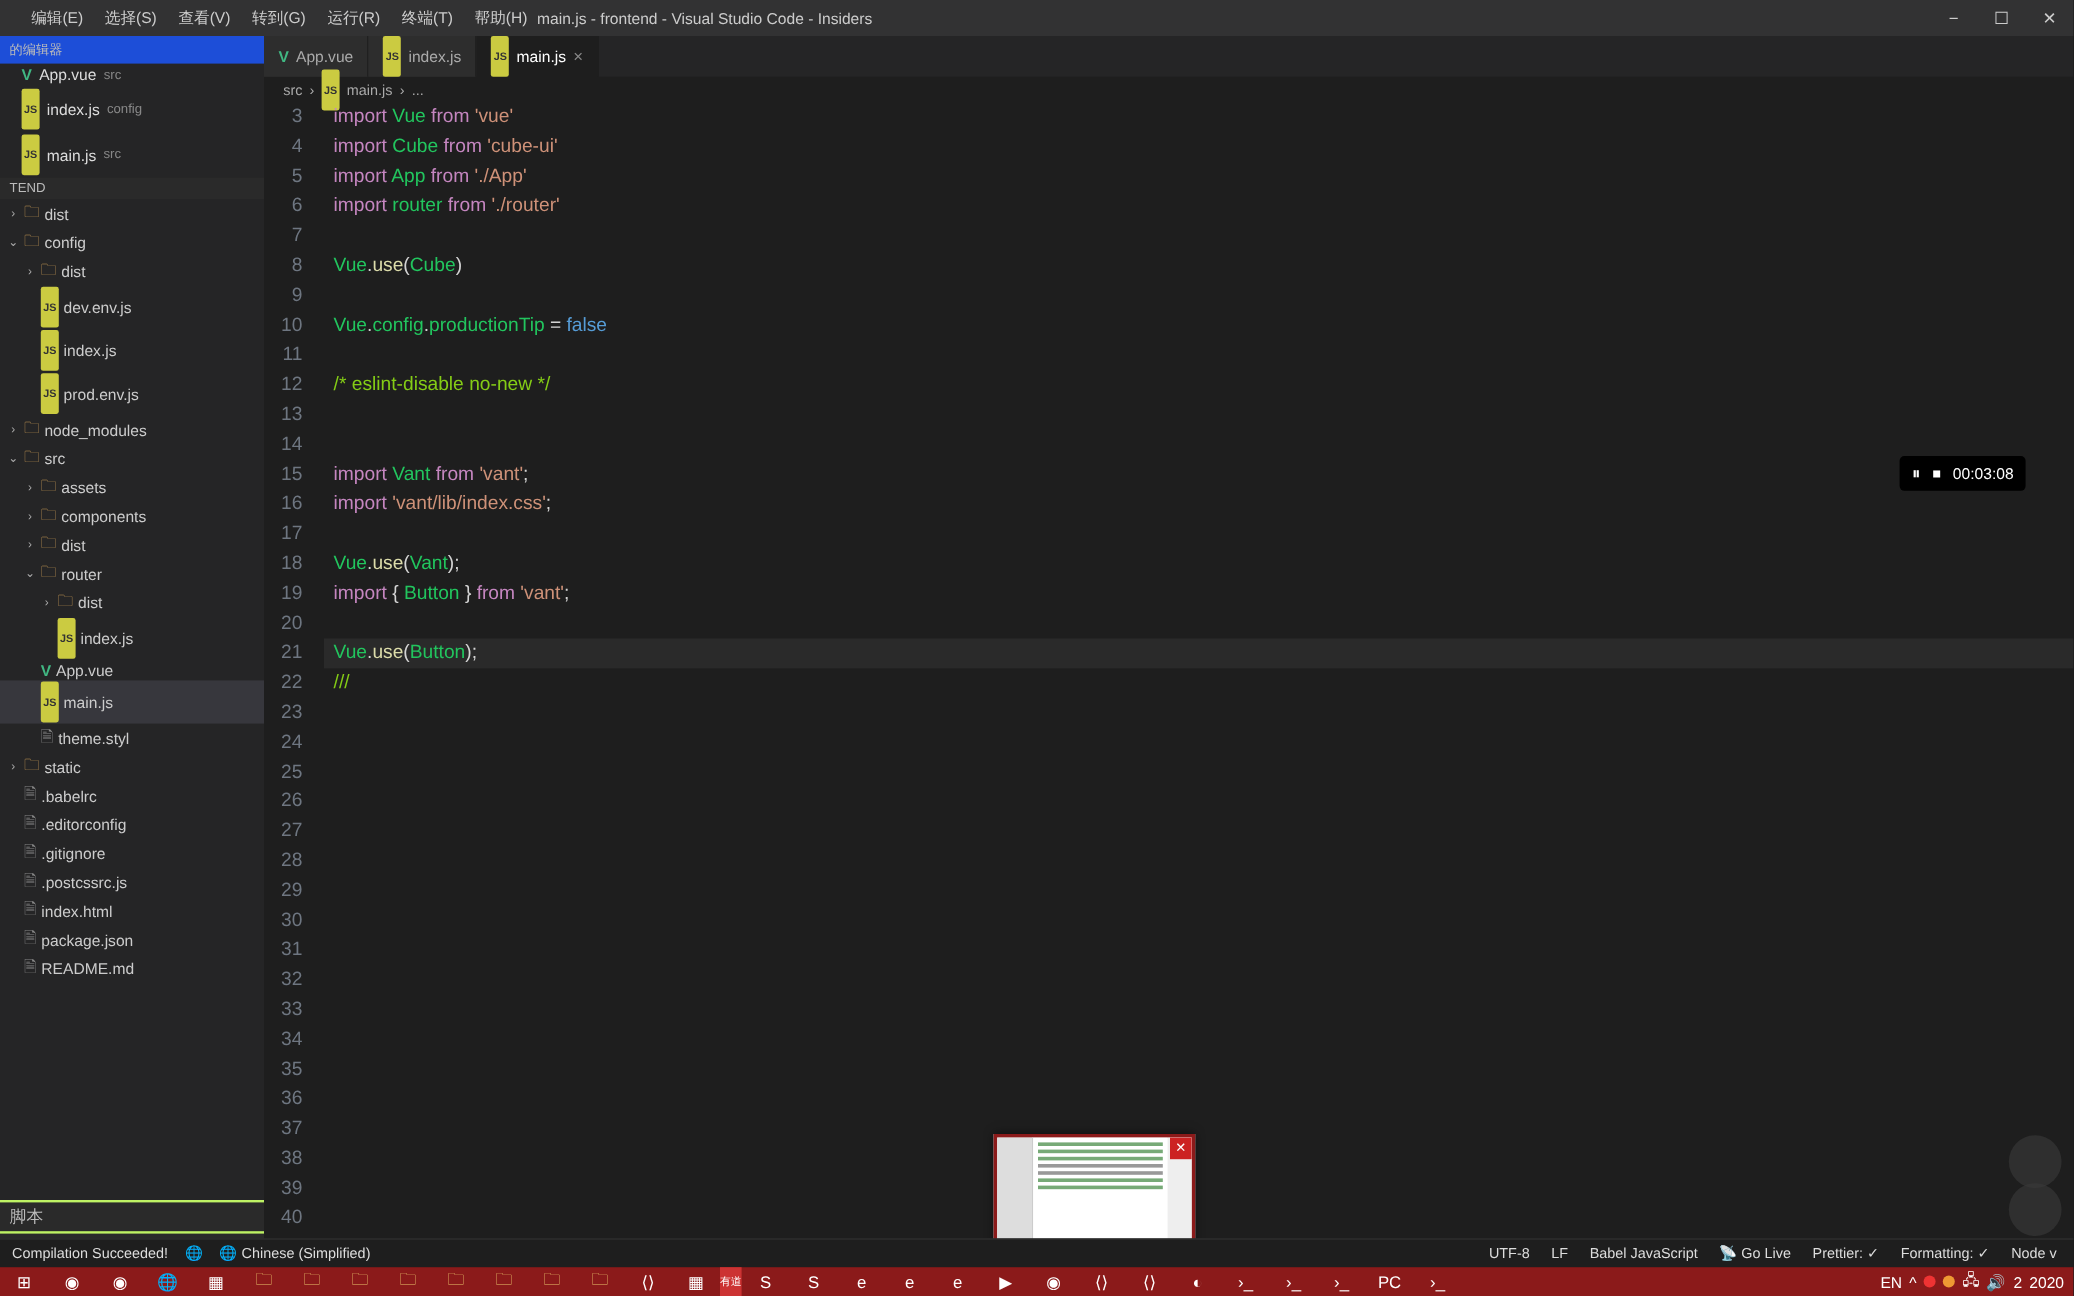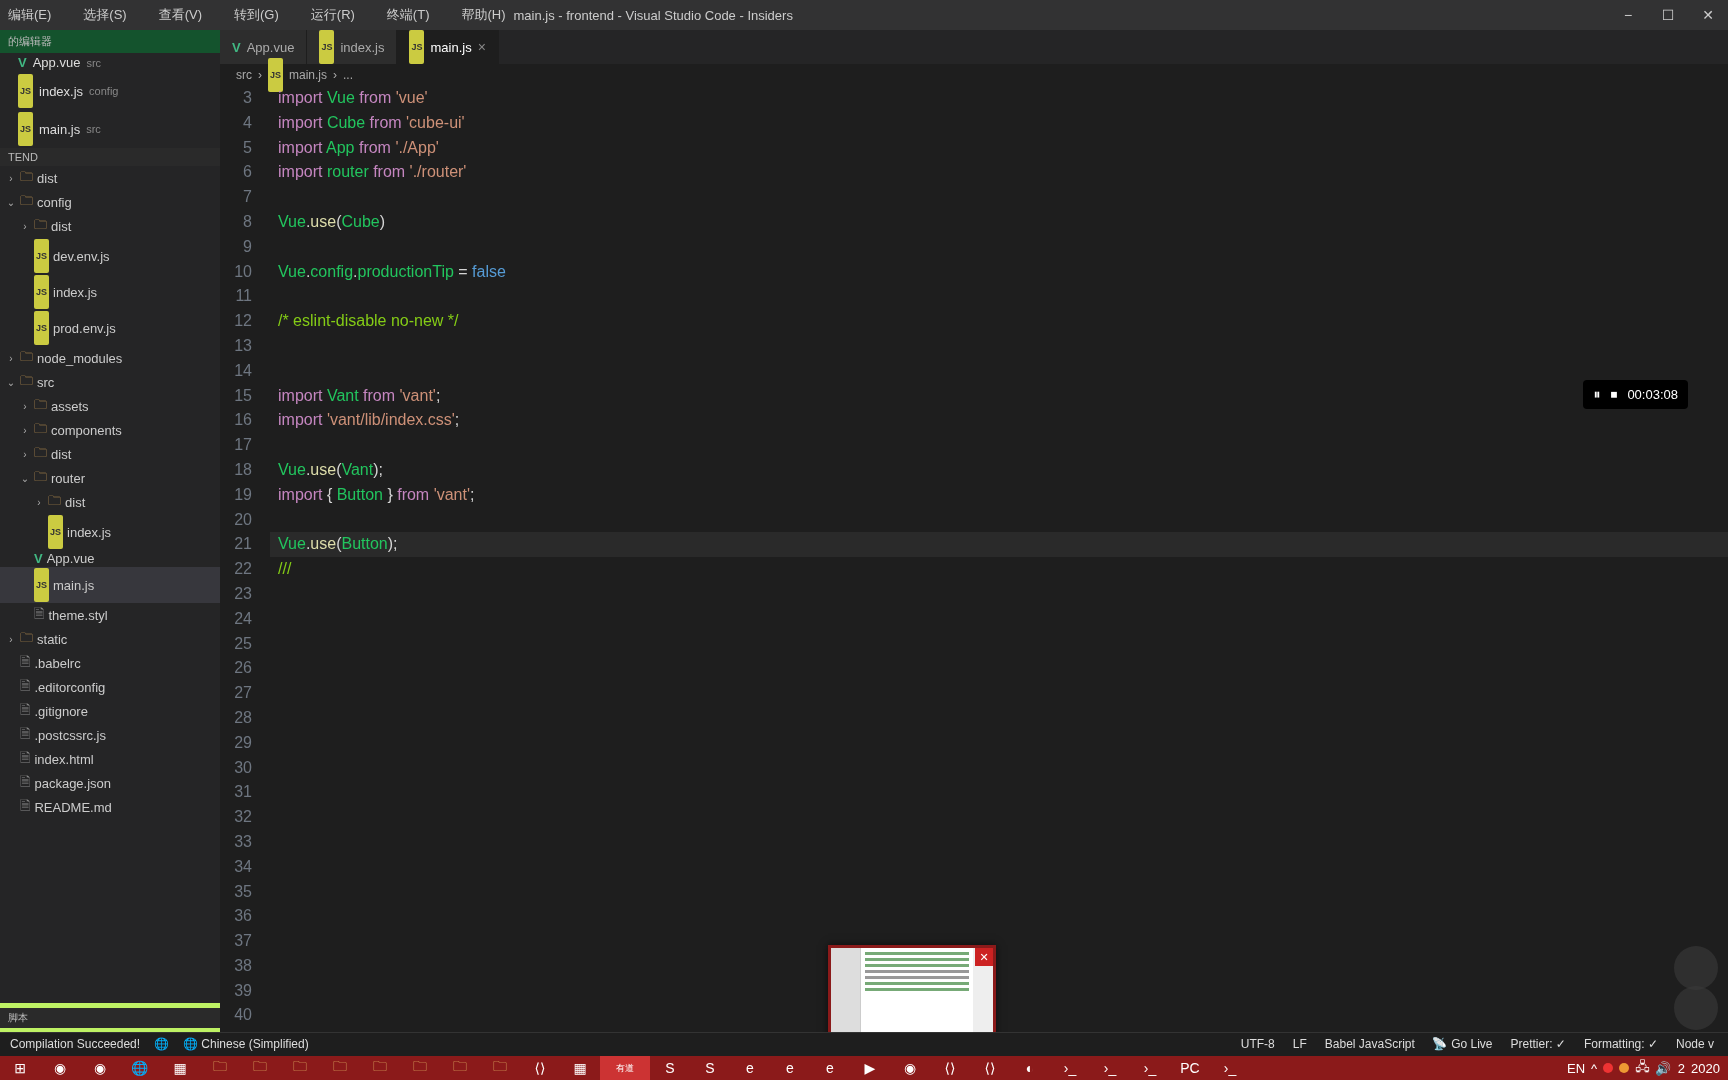--- a/index.html
+++ b/index.html
@@ -1,25 +1,25 @@
 <!DOCTYPE html>
 <html><head>
 <meta charset="utf-8">
 <style>
 * { margin:0; padding:0; box-sizing:border-box; font-family:"Segoe UI",Tahoma,sans-serif; }
 body { width:1728px; height:1080px; background:#1e1e1e; color:#ccc; overflow:hidden; position:relative; }
 .titlebar { height:30px; background:#323233; display:flex; align-items:center; font-size:13px; color:#ccc; }
-.menu { display:flex; gap:16px; padding-left:0; }
+.menu { display:flex; gap:2px; padding-left:18px; }
 .menu span { padding:4px 8px; cursor:default; }
 .wintitle { flex:1; text-align:left; color:#ccc; font-size:13px; }
 .winctl { display:flex; }
 .winctl div { width:40px; text-align:center; font-size:14px; }
 .main { display:flex; height:calc(100% - 60px); }
 .sidebar { width:220px; background:#252526; display:flex; flex-direction:column; font-size:13px; overflow:hidden; }
-.open-header { background:#14532d; padding:4px 8px; font-size:11px; color:#bbb; }
+.open-header { background:#1d4ed8; padding:4px 8px; font-size:11px; color:#bbb; }
 .open-item { display:flex; align-items:center; padding:2px 8px 2px 18px; gap:6px; }
 .open-item .fname { color:#ddd; }
 .open-item .dir { color:#888; font-size:11px; }
 .section-hdr { background:#2a2a2a; font-size:11px; color:#bbb; padding:3px 8px; }
 .tree { flex:1; overflow:auto; }
 .tree-item { display:flex; align-items:center; gap:4px; padding:1px 0; font-size:13px; color:#ccc; }
 .chev { width:10px; display:inline-block; text-align:center; color:#aaa; font-size:10px; }
 .icon-folder { color:#c09553; }
 .icon-js { background:#cbcb41; color:#333; font-size:9px; font-weight:bold; padding:12px 2px; border-radius:2px; }
 .icon-vue { color:#41b883; font-weight:bold; }
@@ -31,21 +31,21 @@
 .tab { display:flex; align-items:center; gap:6px; padding:0 12px; font-size:13px; background:#2d2d2d; color:#aaa; border-right:1px solid #1e1e1e; }
 .tab.active { background:#1e1e1e; color:#fff; }
 .tab .close { color:#888; font-size:14px; }
 .breadcrumb { height:22px; padding:2px 16px; font-size:12px; color:#aaa; display:flex; align-items:center; gap:6px; }
 .code-wrap { flex:1; display:flex; font-family:Consolas,"Courier New",monospace; font-size:16px; line-height:1.55; }
 .gutter { width:50px; text-align:right; padding-right:18px; color:#6e7681; user-select:none; }
 .code { flex:1; white-space:pre; color:#d4d4d4; }
 .code .line { padding-left:8px; }
 .code .line.hl { background:#2a2a2a; }
 .k-import{color:#c586c0}.k-from{color:#c586c0}.str{color:#ce9178}.comment{color:#84cc16}.ident{color:#22c55e}.func{color:#dcdcaa}.kw{color:#569cd6}.punct{color:#d4d4d4}
-.sb-sec { background:#2a2a2a; font-size:10px; padding:3px 8px; color:#bbb; border-top:5px solid #bef264; }
+.sb-sec { background:#2a2a2a; font-size:14px; padding:3px 8px; color:#bbb; border-top:2px solid #bef264; }
 .statusbar { position:absolute; bottom:24px; left:0; right:0; height:24px; font-size:12px; display:flex; align-items:center; color:#ddd; }
 .statusbar .left { display:flex; align-items:center; gap:14px; padding-left:10px; }
 .statusbar .right { margin-left:auto; display:flex; align-items:center; gap:18px; padding-right:14px; }
 .statusbar .suc { color:#ddd; }
 .taskbar { position:absolute; bottom:0; left:0; right:0; height:24px; background:#8b1a1a; display:flex; align-items:center; }
 .taskbar .tbicon { width:40px; height:24px; display:flex; align-items:center; justify-content:center; font-size:14px; color:#fff; }
 .taskbar .tbicon.folder { color:#e8c16a; }
 .taskbar .tray { margin-left:auto; display:flex; align-items:center; gap:6px; padding-right:8px; color:#fff; font-size:13px; }
 .rec-widget { position:absolute; top:380px; right:40px; background:#000; border-radius:4px; padding:6px 10px; display:flex; align-items:center; gap:10px; color:#fff; font-size:13px; }
 .rec-widget .btn { font-size:14px; }
@@ -361,21 +361,21 @@
       <div class="tbicon folder">🗀</div>
       <div class="tbicon folder">🗀</div>
       <div class="tbicon folder">🗀</div>
       <div class="tbicon folder">🗀</div>
       <div class="tbicon folder">🗀</div>
       <div class="tbicon folder">🗀</div>
       <div class="tbicon folder">🗀</div>
       <div class="tbicon folder">🗀</div>
       <div class="tbicon">⟨⟩</div>
       <div class="tbicon">▦</div>
-      <div class="tbicon" style="font-size: 9px; background: rgb(204, 51, 51); width: 50px;">有道</div>
+      <div class="tbicon" style="font-size: 9px; background: rgb(204, 51, 51); width: 18px;">有道</div>
       <div class="tbicon">S</div>
       <div class="tbicon">S</div>
       <div class="tbicon">e</div>
       <div class="tbicon">e</div>
       <div class="tbicon">e</div>
       <div class="tbicon">▶</div>
       <div class="tbicon">◉</div>
       <div class="tbicon">⟨⟩</div>
       <div class="tbicon">⟨⟩</div>
       <div class="tbicon">◐</div>

